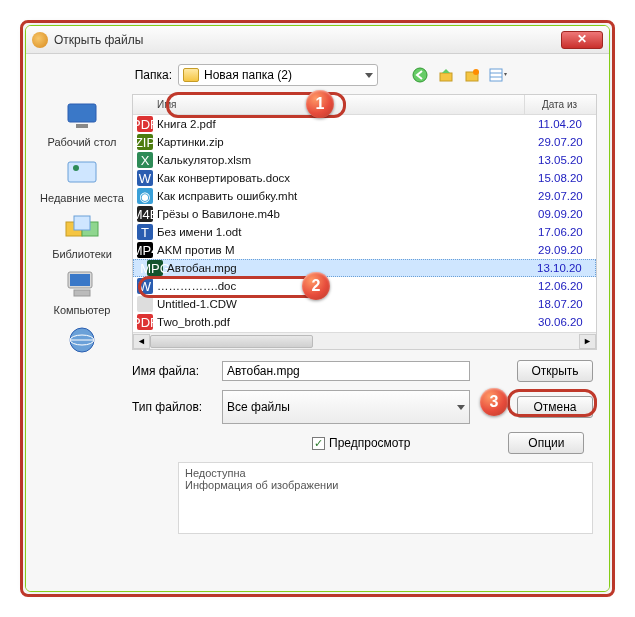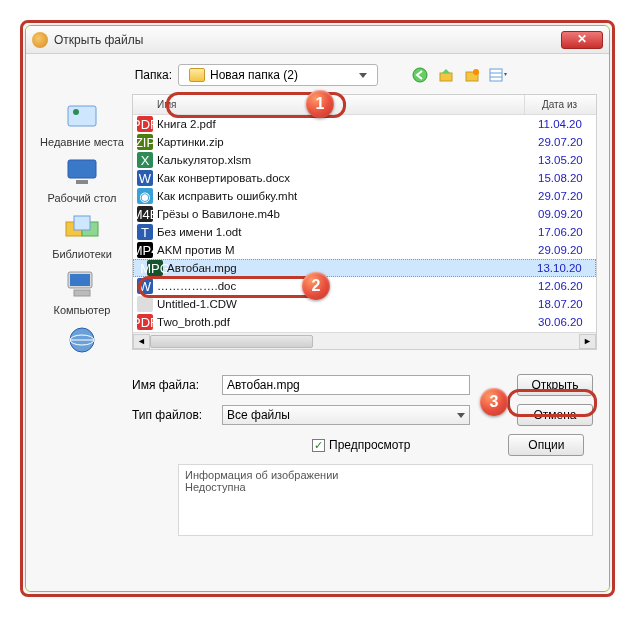--- a/index.html
+++ b/index.html
@@ -68,21 +68,21 @@
   }
   .folder-label { width: 46px; text-align: right; }
   .folder-combo {
     flex: 1;
     height: 22px;
     background: #fff;
     border: 1px solid #b5b5b5;
     border-radius: 3px;
     display: flex;
     align-items: center;
-    padding: 0 10px;
+    padding: 0 4px;
     max-width: 200px;
     position: relative;
   }
   .folder-combo .folder-icon {
     width: 16px; height: 14px;
     background: linear-gradient(#ffe9a3, #f5c542);
     border: 1px solid #c69c26;
     border-radius: 2px;
     margin-right: 5px;
   }
@@ -165,35 +165,34 @@
   .hscroll .track { flex: 1; height: 15px; position: relative; }
   .hscroll .thumb { position: absolute; left: 0; width: 38%; height: 13px; top: 1px; background: linear-gradient(#e8e8e8,#d0d0d0); border: 1px solid #bbb; border-radius: 2px; }
   .highlight-2 {
     position: absolute;
     top: 222px; left: 112px; width: 190px; height: 22px;
     border: 3px solid #c0392b;
     border-radius: 11px;
     pointer-events: none;
   }
   .lower {
-    margin-top: 14px;
     margin-left: 96px;
   }
   .form-row { display: flex; align-items: center; margin-bottom: 8px; gap: 10px; }
   .form-row .lbl { width: 80px; text-align: left; }
   .text-input {
     width: 248px; height: 20px;
     background: #fff; border: 1px solid #a8a8a8;
     padding: 0 4px; font-size: 12px;
   }
   .combo {
     width: 248px; height: 20px;
     background: linear-gradient(#fdfdfd,#ececec);
     border: 1px solid #a8a8a8;
-    display: flex; align-items: center; padding: 4px 4px;
+    display: flex; align-items: center; padding: 16px 4px;
   }
   .combo .drop { margin-left: auto; border-left: 4px solid transparent; border-right: 4px solid transparent; border-top: 5px solid #555; }
   .btn {
     width: 76px; height: 22px;
     background: linear-gradient(#fdfdfd,#e4e4e4);
     border: 1px solid #9a9a9a;
     border-radius: 3px;
     text-align: center;
     line-height: 20px;
     cursor: pointer;
@@ -286,31 +285,31 @@
               <path d="M15 6 L18 6 L16.5 9 Z" fill="#555"></path>
             </svg>
           </span>
       </div>
     </div>
 
     <div class="main-row">
       <div class="sidebar">
         <div class="place">
           <svg class="pic" viewBox="0 0 40 36">
+              <rect x="6" y="6" width="28" height="18" rx="2" fill="#3a78c8" stroke="#2a5db0"></rect>
+              <rect x="14" y="26" width="12" height="4" fill="#888"></rect>
+            </svg>
+          <div class="lbl">Рабочий стол</div>
+        </div>
+        <div class="place">
+          <svg class="pic" viewBox="0 0 40 36">
               <rect x="6" y="8" width="28" height="20" rx="2" fill="#cfe6ff" stroke="#6aa0d8"></rect>
               <circle cx="14" cy="14" r="3" fill="#2e8b57"></circle>
             </svg>
           <div class="lbl">Недавние места</div>
-        </div>
-        <div class="place">
-          <svg class="pic" viewBox="0 0 40 36">
-              <rect x="6" y="6" width="28" height="18" rx="2" fill="#3a78c8" stroke="#2a5db0"></rect>
-              <rect x="14" y="26" width="12" height="4" fill="#888"></rect>
-            </svg>
-          <div class="lbl">Рабочий стол</div>
         </div>
         <div class="place">
           <svg class="pic" viewBox="0 0 40 36">
               <rect x="4" y="12" width="16" height="14" fill="#f5c542" stroke="#c69c26"></rect>
               <rect x="20" y="12" width="16" height="14" fill="#8fd68f" stroke="#5a5"></rect>
               <rect x="12" y="6" width="16" height="14" fill="#cfe6ff" stroke="#6aa0d8"></rect>
             </svg>
           <div class="lbl">Библиотеки</div>
         </div>
         <div class="place">
@@ -425,22 +424,22 @@
         <div class="btn-col">
           <div class="btn">Отмена</div>
         </div>
       </div>
       <div class="preview-row">
         <span class="checkbox">✓</span>
         <span>Предпросмотр</span>
         <div class="btn" style="margin-left:94px">Опции</div>
       </div>
       <div class="info-box">
+        <div>Недоступна</div>
         <div>Информация об изображении</div>
-        <div>Недоступна</div>
       </div>
     </div>
 
     <div class="highlight-1"></div>
     <div class="highlight-2"></div>
     <div class="highlight-3"></div>
     <div class="marker m1">1</div>
     <div class="marker m2">2</div>
     <div class="marker m3">3</div>
   </div>

